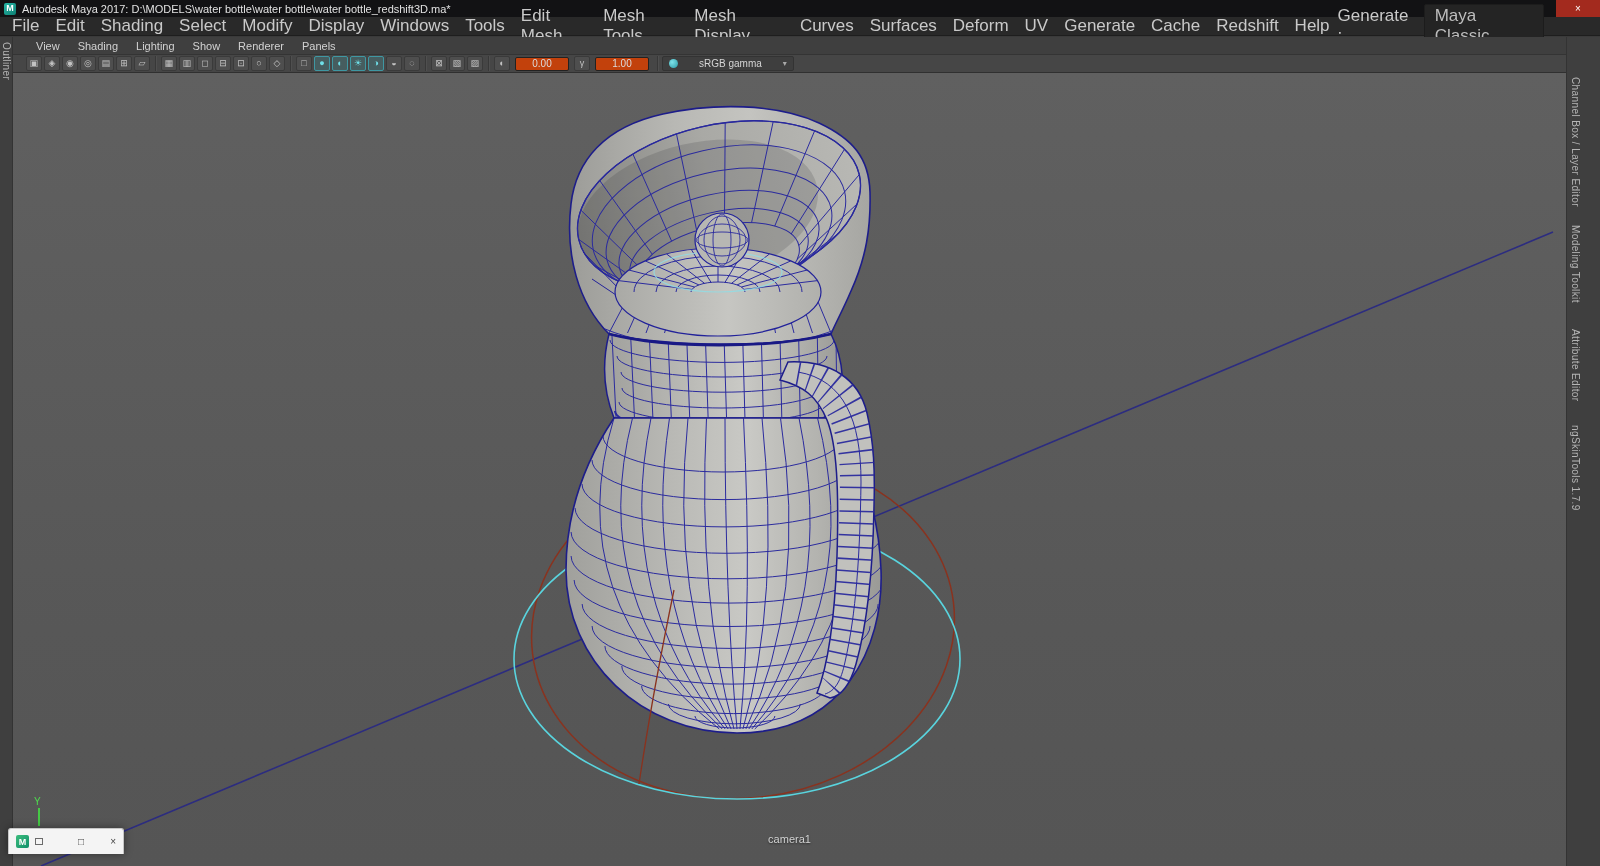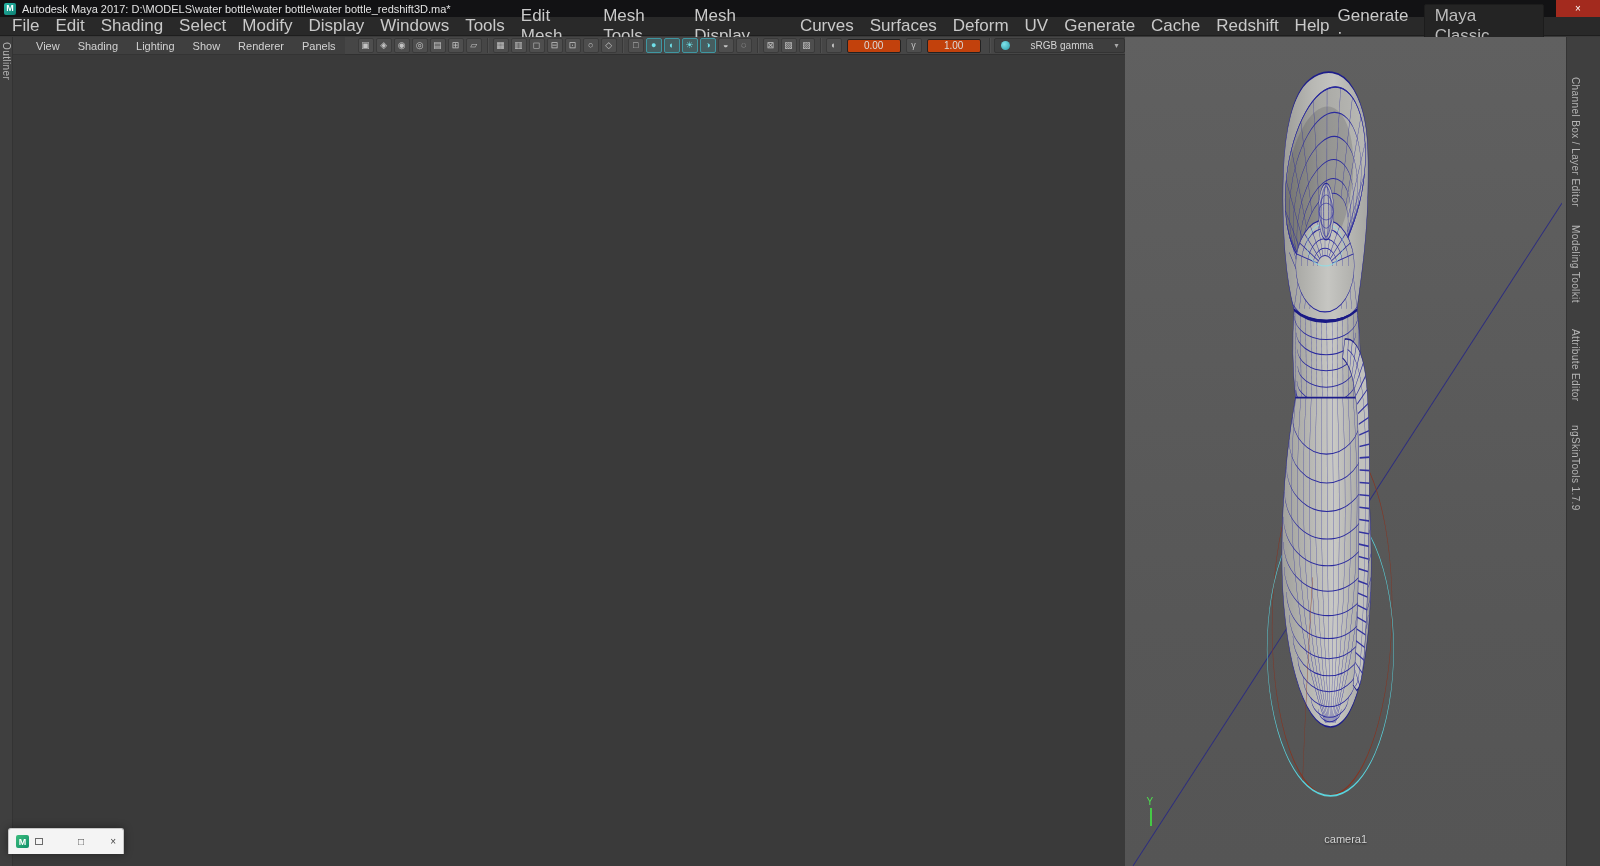--- a/index.html
+++ b/index.html
@@ -32,21 +32,21 @@
   .strip{background:#3f3f3f;display:flex;flex-direction:column;align-items:center}
   .strip.left{width:13px;border-right:1px solid #333}
   .strip.right{width:34px;border-left:1px solid #333;align-items:flex-start;padding-left:3px}
   .vlabel{writing-mode:vertical-rl;font-size:10px;color:#b5b5b5;letter-spacing:.4px;cursor:default}
   .strip.left .vlabel{margin-top:5px}
   .right-tab:nth-child(1){margin-top:40px}
   .right-tab:nth-child(2){margin-top:18px}
   .right-tab:nth-child(3){margin-top:26px}
   .right-tab:nth-child(4){margin-top:24px}
 
-  .center-col{flex:1;display:flex;flex-direction:row;min-width:0}
+  .center-col{flex:1;display:flex;flex-direction:column;min-width:0}
 
   
   .panelmenu{height:18px;background:#3f3f3f;border-bottom:1px solid #343434;display:flex;
     align-items:center;padding-left:10px;font-size:11px;color:#d2d2d2}
   .pmenu-item{padding:0 9px;height:100%;display:flex;align-items:center;cursor:default}
 
   
   .vptoolbar{height:18px;background:#464646;border-bottom:1px solid #303030;display:flex;
     align-items:center;padding-left:8px;gap:0}
   .tb-group{display:flex;align-items:center;gap:2px;padding:0 5px;border-right:1px solid #383838;

